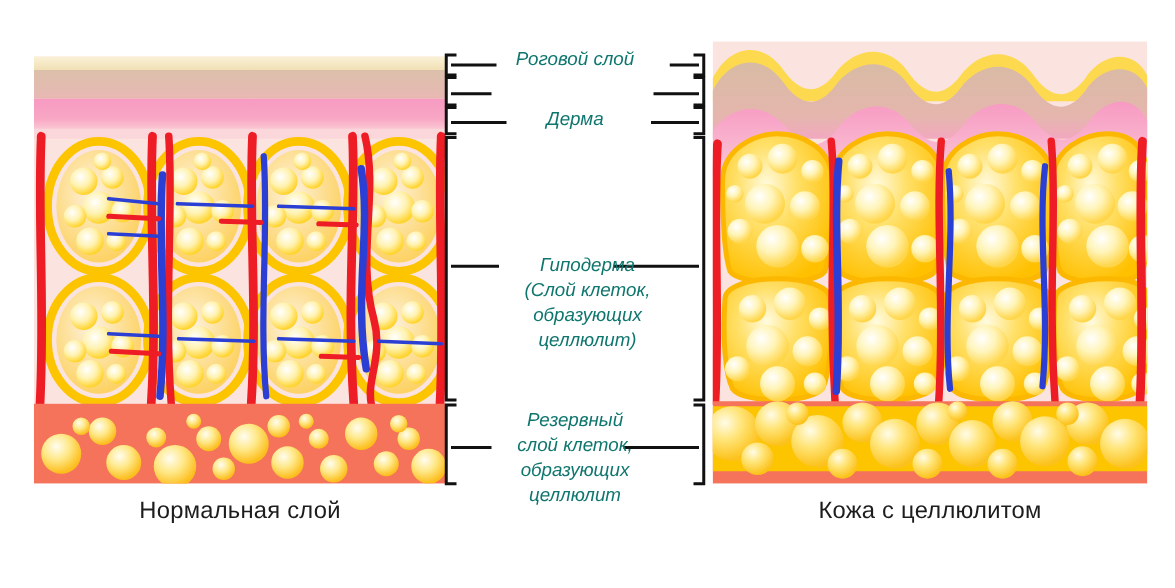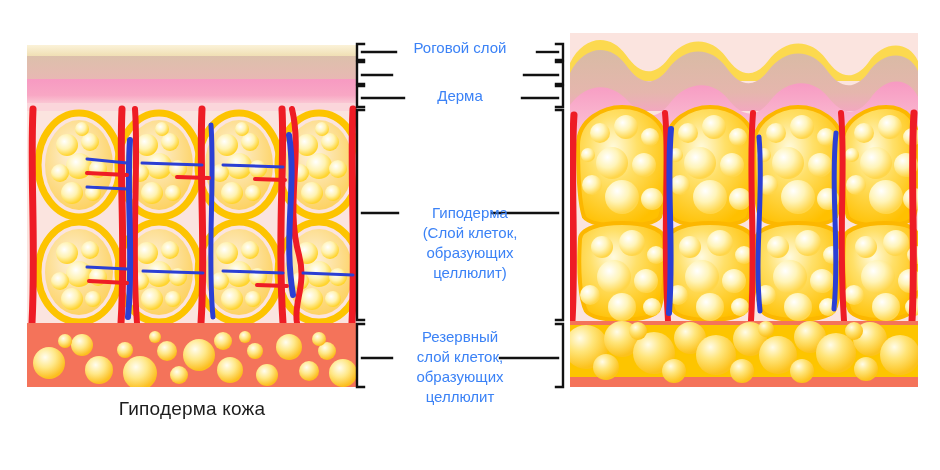--- a/index.html
+++ b/index.html
@@ -49,23 +49,24 @@
     letter-spacing: 0.2px;
   }
   #caption-normal { left: 27px; top: 398px; width: 330px; }
   #caption-cellulite { left: 570px; top: 398px; width: 348px; }
 
   
   .label-text {
     position: absolute;
     font-size: 15px;
     line-height: 20px;
-    color: #3b82f6;
+    color: #0f766e;
     text-align: center;
     white-space: pre-line;
+    font-style: italic;
   }
   #label-corneum   { left: 375px; top: 38px;  width: 170px; }
   #label-epidermis { left: 375px; top: 62px;  width: 170px; }
   #label-dermis    { left: 375px; top: 86px;  width: 170px; text-align: center; }
   #label-hypodermis{ left: 385px; top: 203px; width: 170px; }
   #label-reserve   { left: 375px; top: 327px; width: 170px; }
 
   svg { display: block; }
   .ovl { position: absolute; left: 0; top: 0; }
 </style>
@@ -499,16 +500,17 @@
   <div class="label-text" id="label-hypodermis">Гиподерма
 (Слой клеток,
 образующих
 целлюлит)</div>
 
   <div class="label-text" id="label-reserve">Резервный
 слой клеток,
 образующих
 целлюлит</div>
 
-  <div class="panel-caption" id="caption-normal">Гиподерма кожа</div>
-
+  <div class="panel-caption" id="caption-normal">Нормальная слой</div>
+
+  <div class="panel-caption" id="caption-cellulite">Кожа с целлюлитом</div>
 
 </div>
 
 </body></html>

